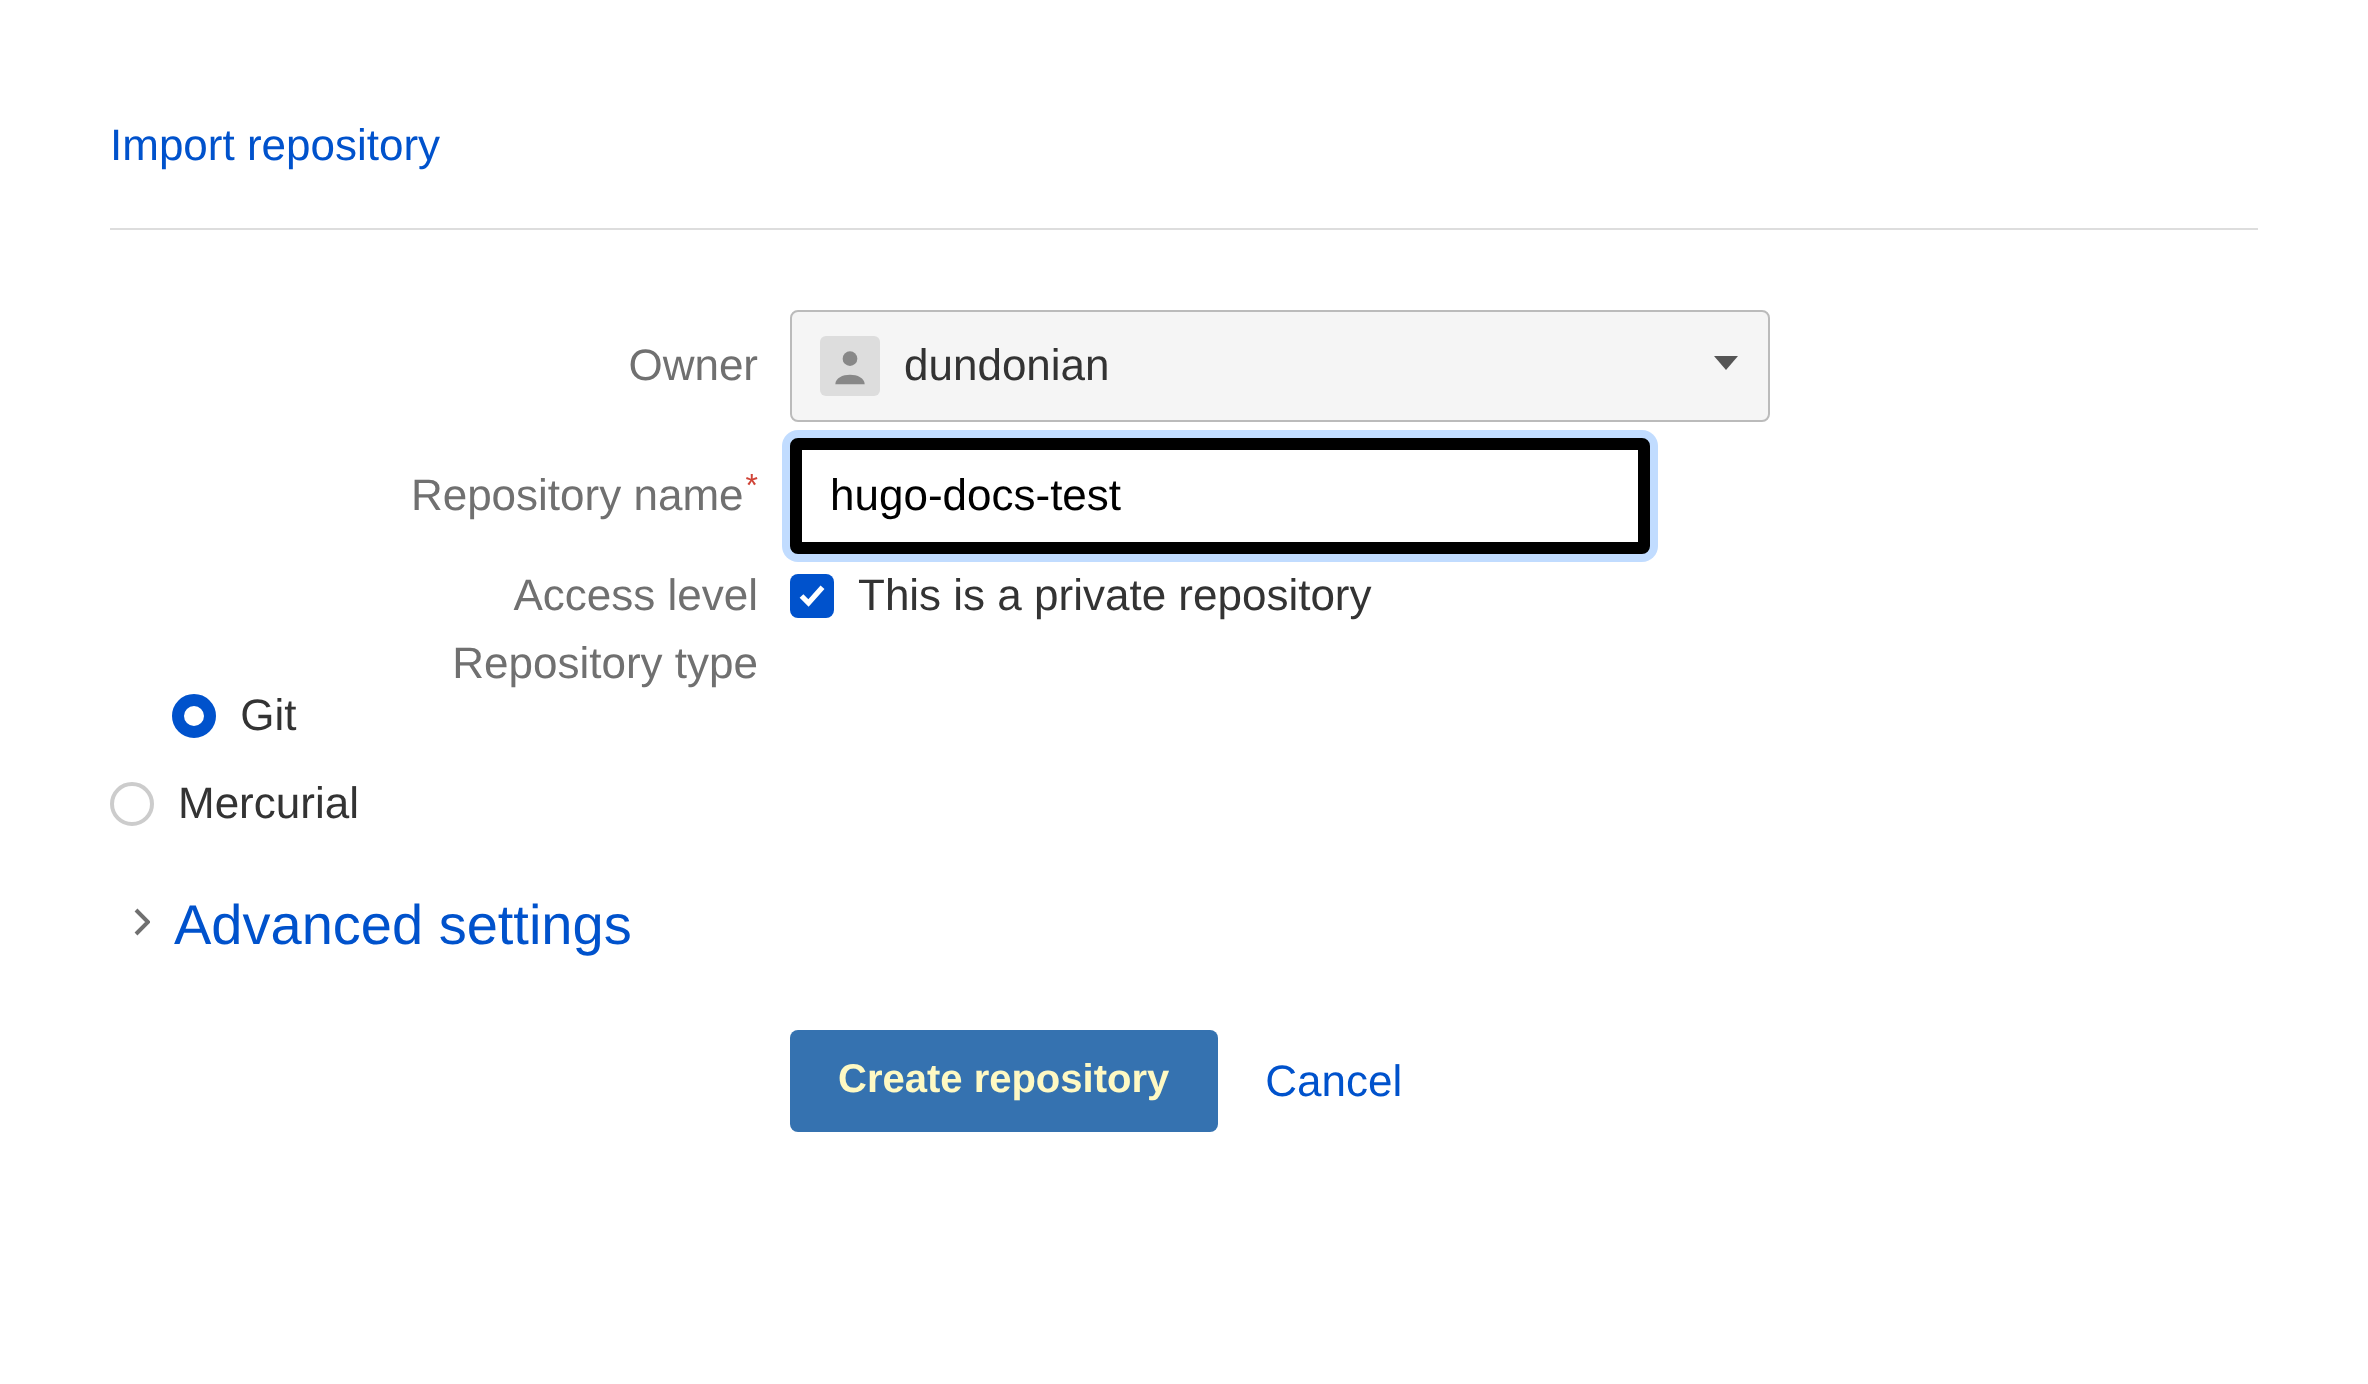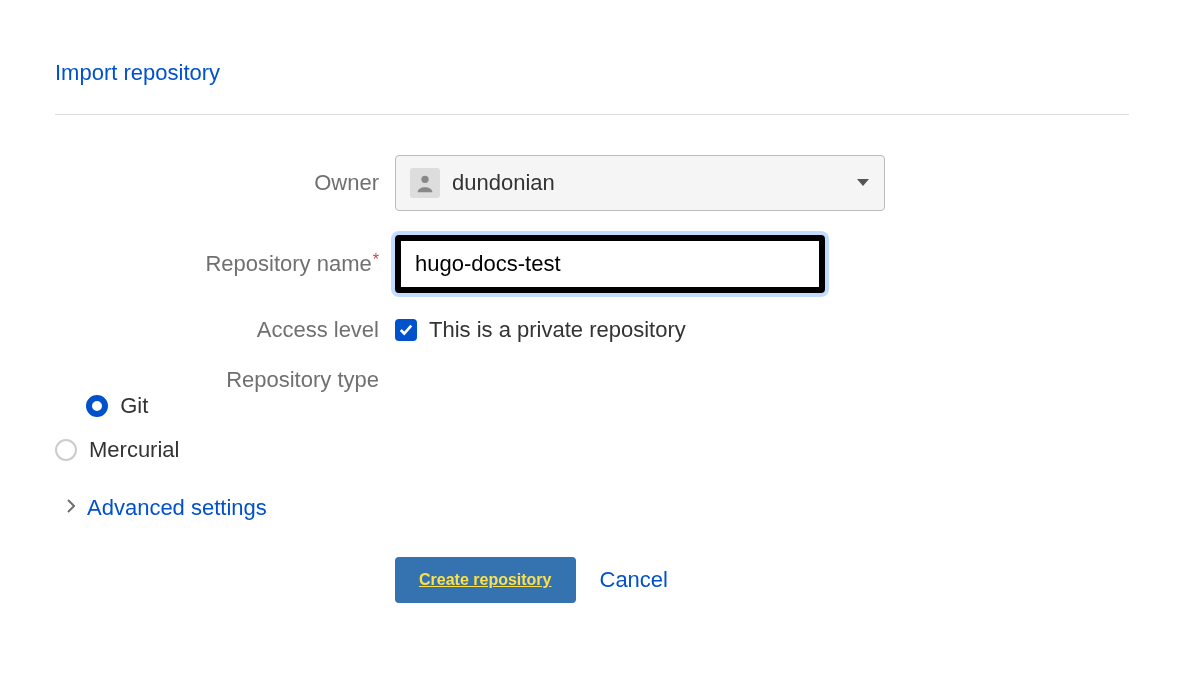--- a/index.html
+++ b/index.html
@@ -29,21 +29,21 @@
       color: #333;
     }
     .import-link {
       color: #0052cc;
       font-size: 22px;
       text-decoration: none;
     }
     .form-row {
       display: flex;
       align-items: center;
-      margin-bottom: 24px;
+      margin-bottom: 8px;
     }
     .form-label {
       width: 340px;
       text-align: right;
       font-size: 22px;
       color: #707070;
       padding-right: 16px;
     }
     .required {
       color: #d04437;
@@ -164,38 +164,37 @@
       margin-bottom: 36px;
       cursor: pointer;
       padding-left: 12px;
     }
     .chevron {
       color: #707070;
       font-size: 16px;
     }
     .advanced-text {
       color: #0052cc;
-      font-size: 22px;
+      font-size: 28px;
     }
     .button-row {
       display: flex;
       align-items: center;
       gap: 24px;
       padding-left: 340px;
     }
     .primary-btn {
       background: #3572b0;
-      color: #fde047;
+      color: #fef9c3;
       border: none;
       border-radius: 4px;
       padding: 14px 24px;
-      font-size: 16px;
+      font-size: 20px;
       font-weight: 600;
       cursor: pointer;
-      text-decoration: underline;
     }
     .cancel-link {
       color: #0052cc;
       font-size: 22px;
       text-decoration: none;
     }
     .form-row.radio-row {
       align-items: flex-start;
       flex-direction: column;
     }

